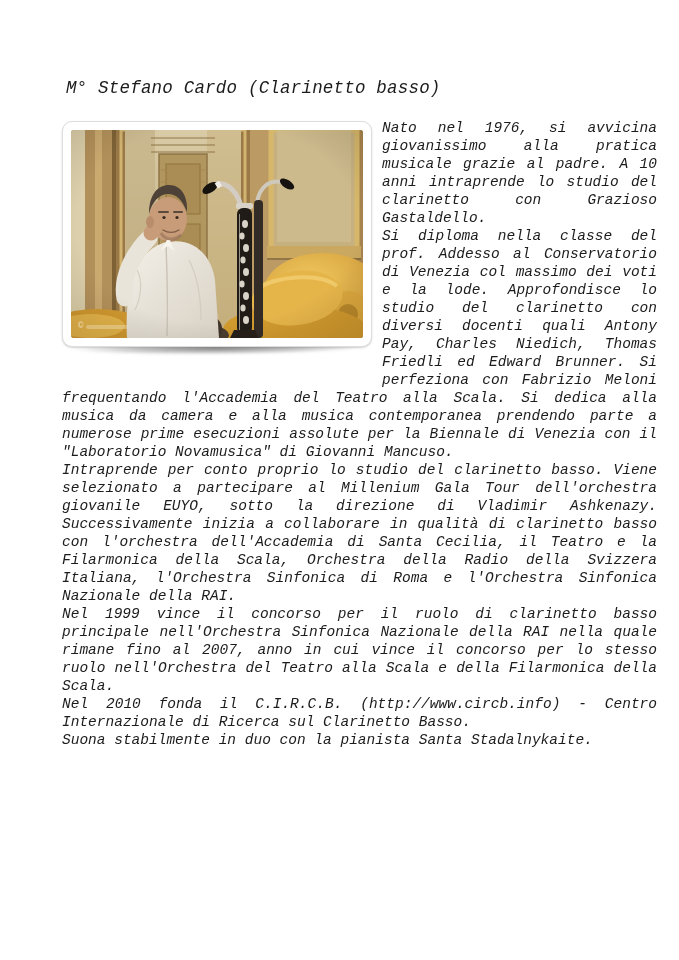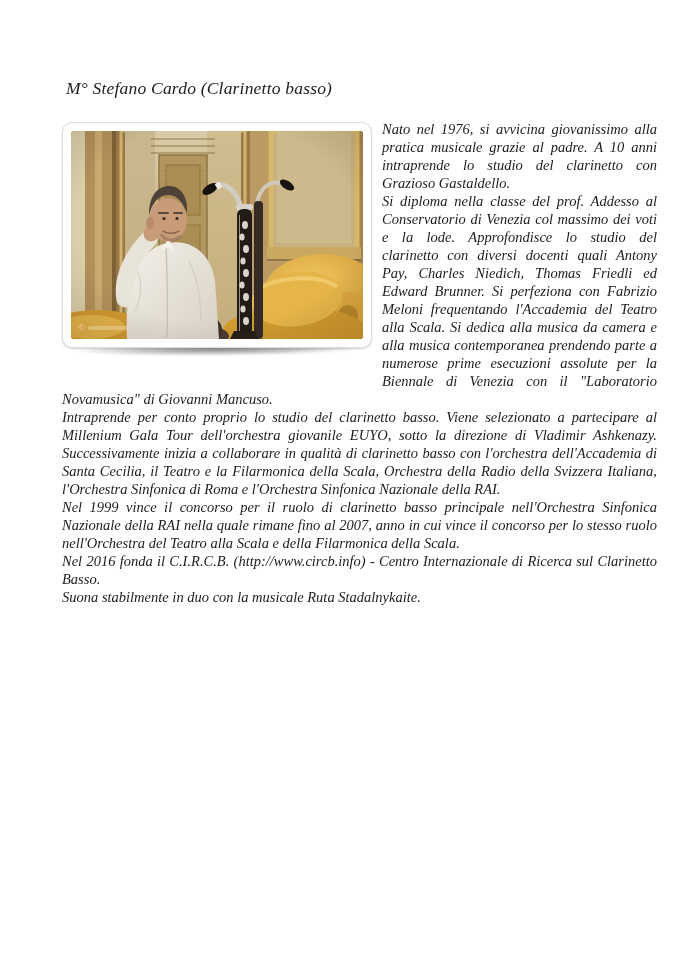--- a/index.html
+++ b/index.html
@@ -4,21 +4,21 @@
 <style>
   html, body { margin: 0; padding: 0; background: #ffffff; }
   .page {
     position: relative;
     width: 679px;
     height: 956px;
     background: #ffffff;
     box-sizing: border-box;
     padding: 78px 22px 0 62px;
     overflow: hidden;
-    font-family: Liberation Serif, serif;
+    font-family: Liberation Mono, monospace;
     font-style: italic;
     color: #1c1c1c;
   }
   .title {
     font-size: 17.5px;
     font-weight: normal;
     font-style: italic;
     letter-spacing: 0.2px;
     margin: 0 0 21px 4px;
     color: #1c1c1c;
@@ -214,16 +214,16 @@
           <span>©</span>
           <span class="wm-bar"></span>
         </div>
       </div>
     </figure>
 
     <p>Nato nel 1976, si avvicina giovanissimo alla pratica musicale grazie al padre. A 10 anni intraprende lo studio del clarinetto con Grazioso Gastaldello.</p>
     <p>Si diploma nella classe del prof. Addesso al Conservatorio di Venezia col massimo dei voti e la lode. Approfondisce lo studio del clarinetto con diversi docenti quali Antony Pay, Charles Niedich, Thomas Friedli ed Edward Brunner. Si perfeziona con Fabrizio Meloni frequentando l'Accademia del Teatro alla Scala. Si dedica alla musica da camera e alla musica contemporanea prendendo parte a numerose prime esecuzioni assolute per la Biennale di Venezia con il "Laboratorio Novamusica" di Giovanni Mancuso.</p>
     <p>Intraprende per conto proprio lo studio del clarinetto basso. Viene selezionato a partecipare al Millenium Gala Tour dell'orchestra giovanile EUYO, sotto la direzione di Vladimir Ashkenazy. Successivamente inizia a collaborare in qualità di clarinetto basso con l'orchestra dell'Accademia di Santa Cecilia, il Teatro e la Filarmonica della Scala, Orchestra della Radio della Svizzera Italiana, l'Orchestra Sinfonica di Roma e l'Orchestra Sinfonica Nazionale della RAI.</p>
     <p>Nel 1999 vince il concorso per il ruolo di clarinetto basso principale nell'Orchestra Sinfonica Nazionale della RAI nella quale rimane fino al 2007, anno in cui vince il concorso per lo stesso ruolo nell'Orchestra del Teatro alla Scala e della Filarmonica della Scala.</p>
-    <p>Nel 2016 fonda il C.I.R.C.B. (http://www.circb.info) - Centro Internazionale di Ricerca sul Clarinetto Basso.</p>
-    <p>Suona stabilmente in duo con la musicale Ruta Stadalnykaite.</p>
+    <p>Nel 2010 fonda il C.I.R.C.B. (http://www.circb.info) - Centro Internazionale di Ricerca sul Clarinetto Basso.</p>
+    <p>Suona stabilmente in duo con la pianista Santa Stadalnykaite.</p>
   </div>
 </div>
 
 </body></html>

